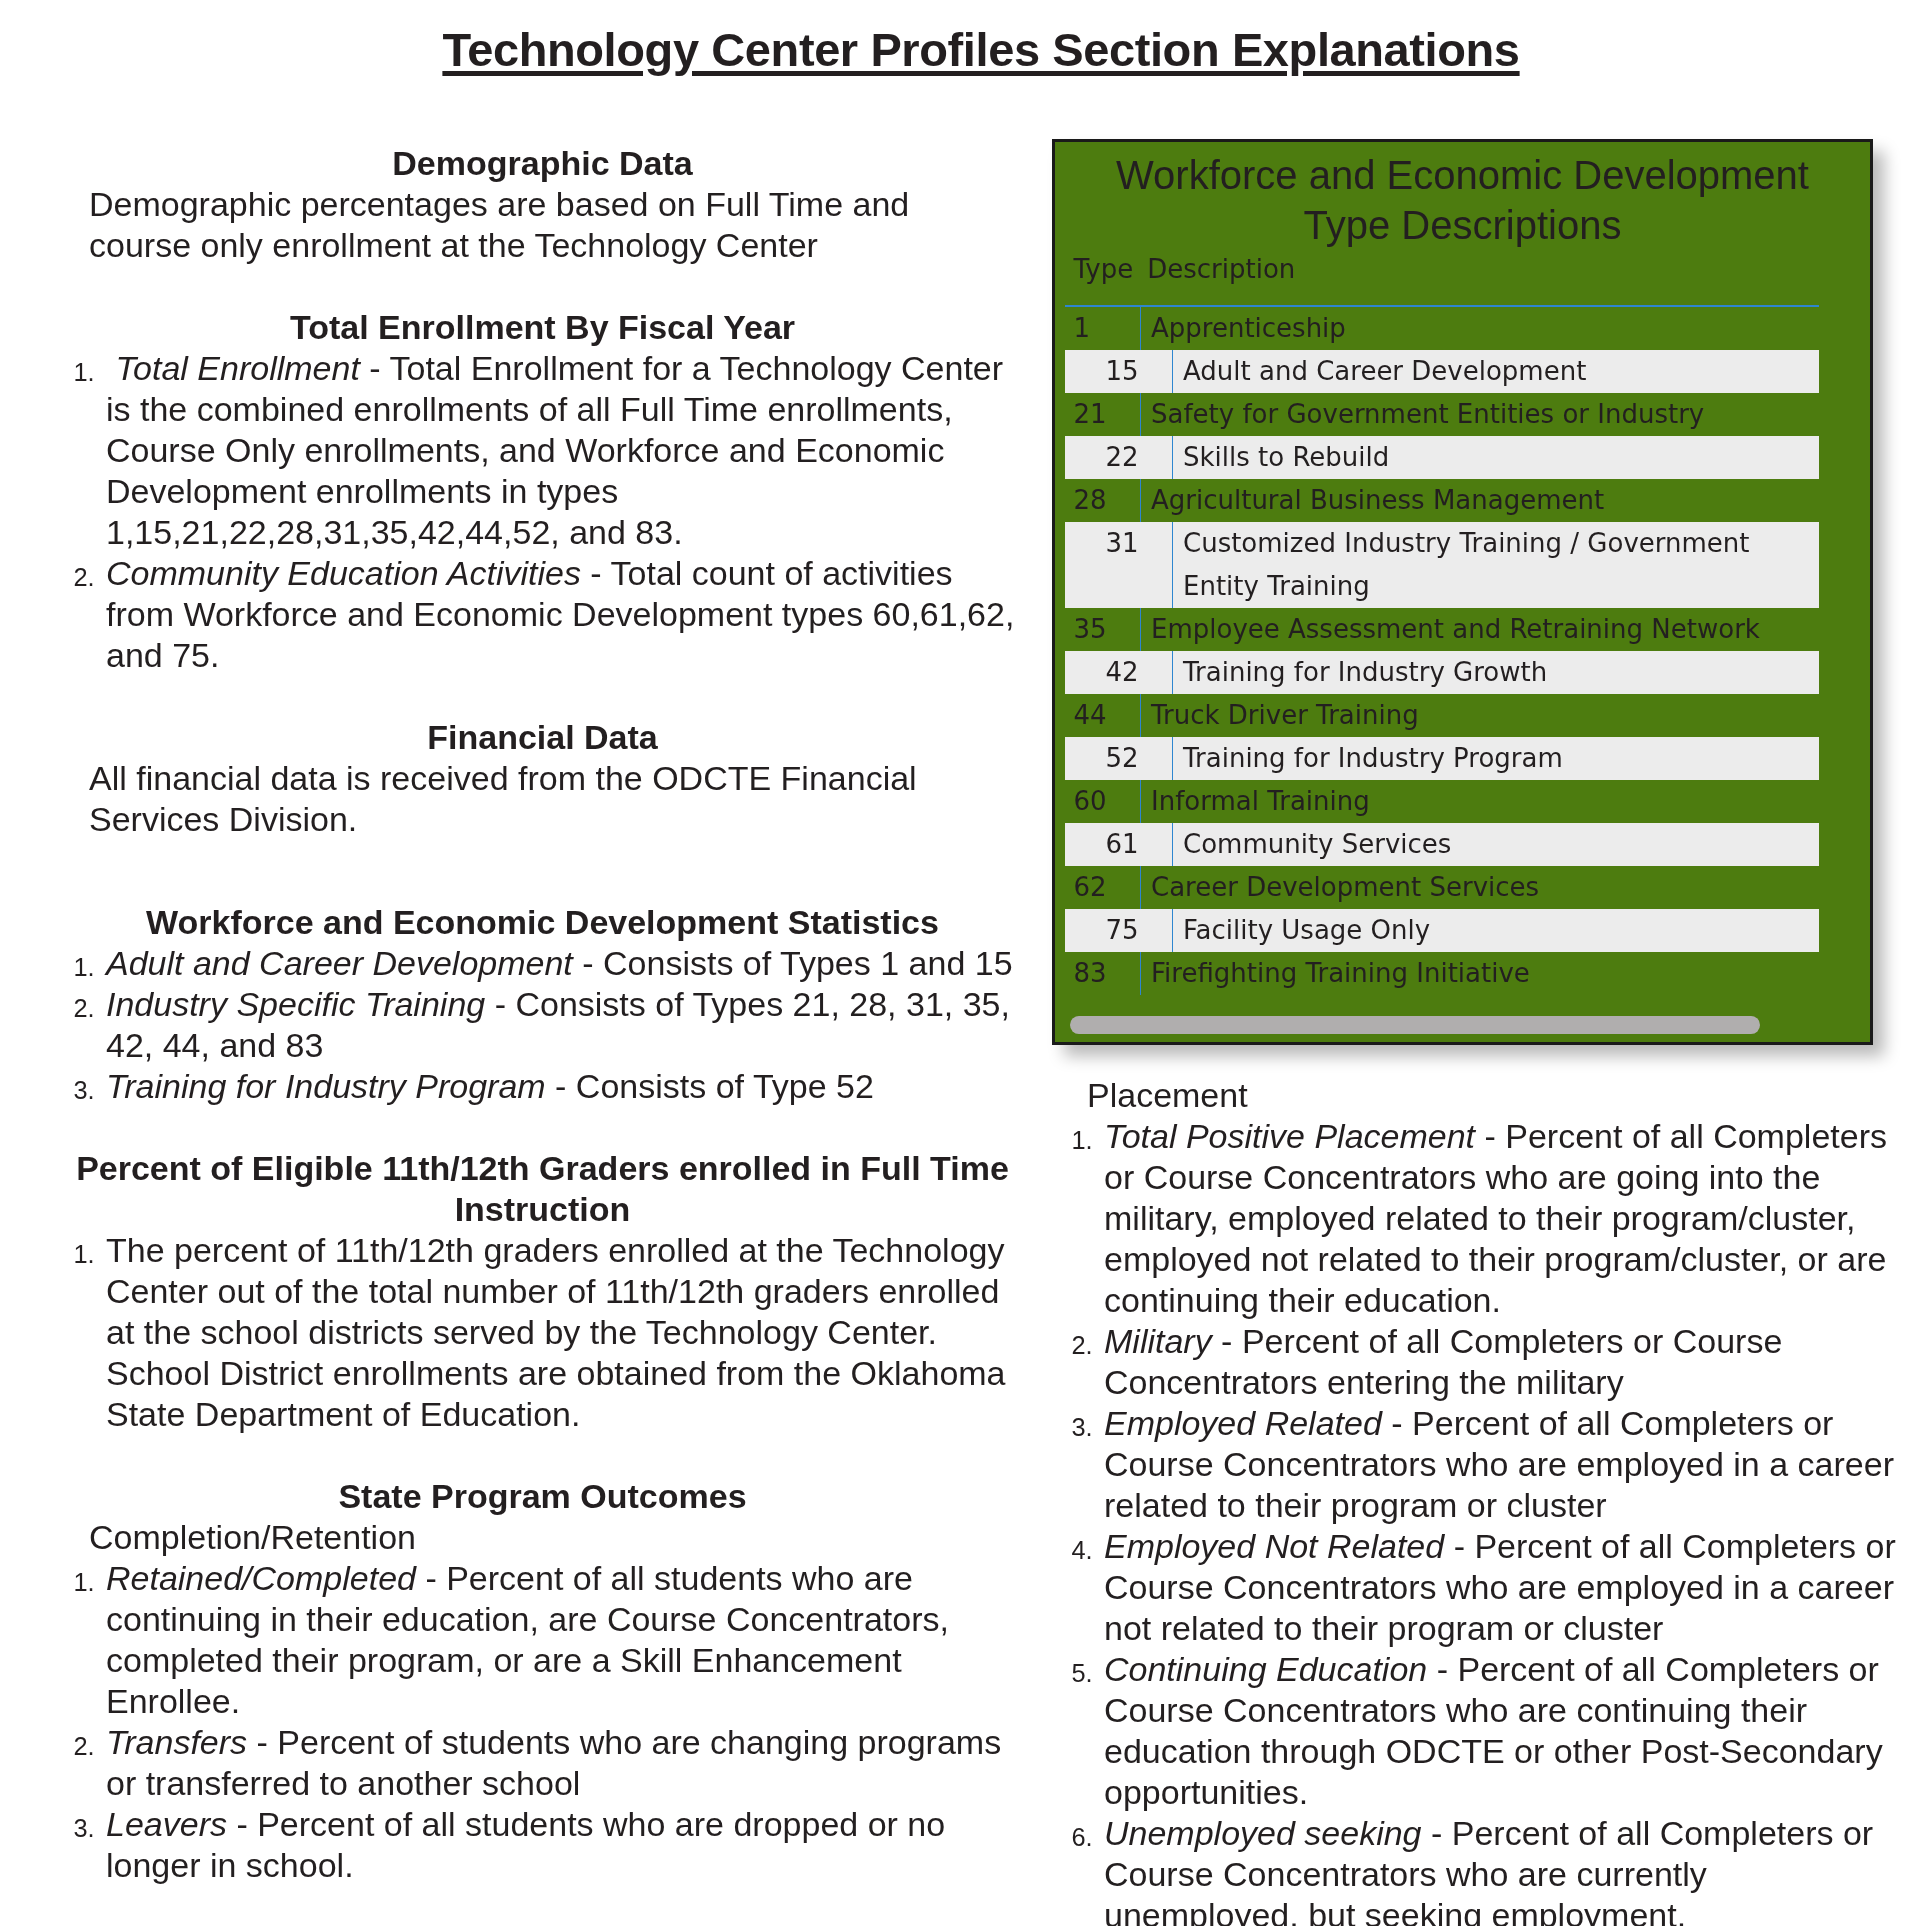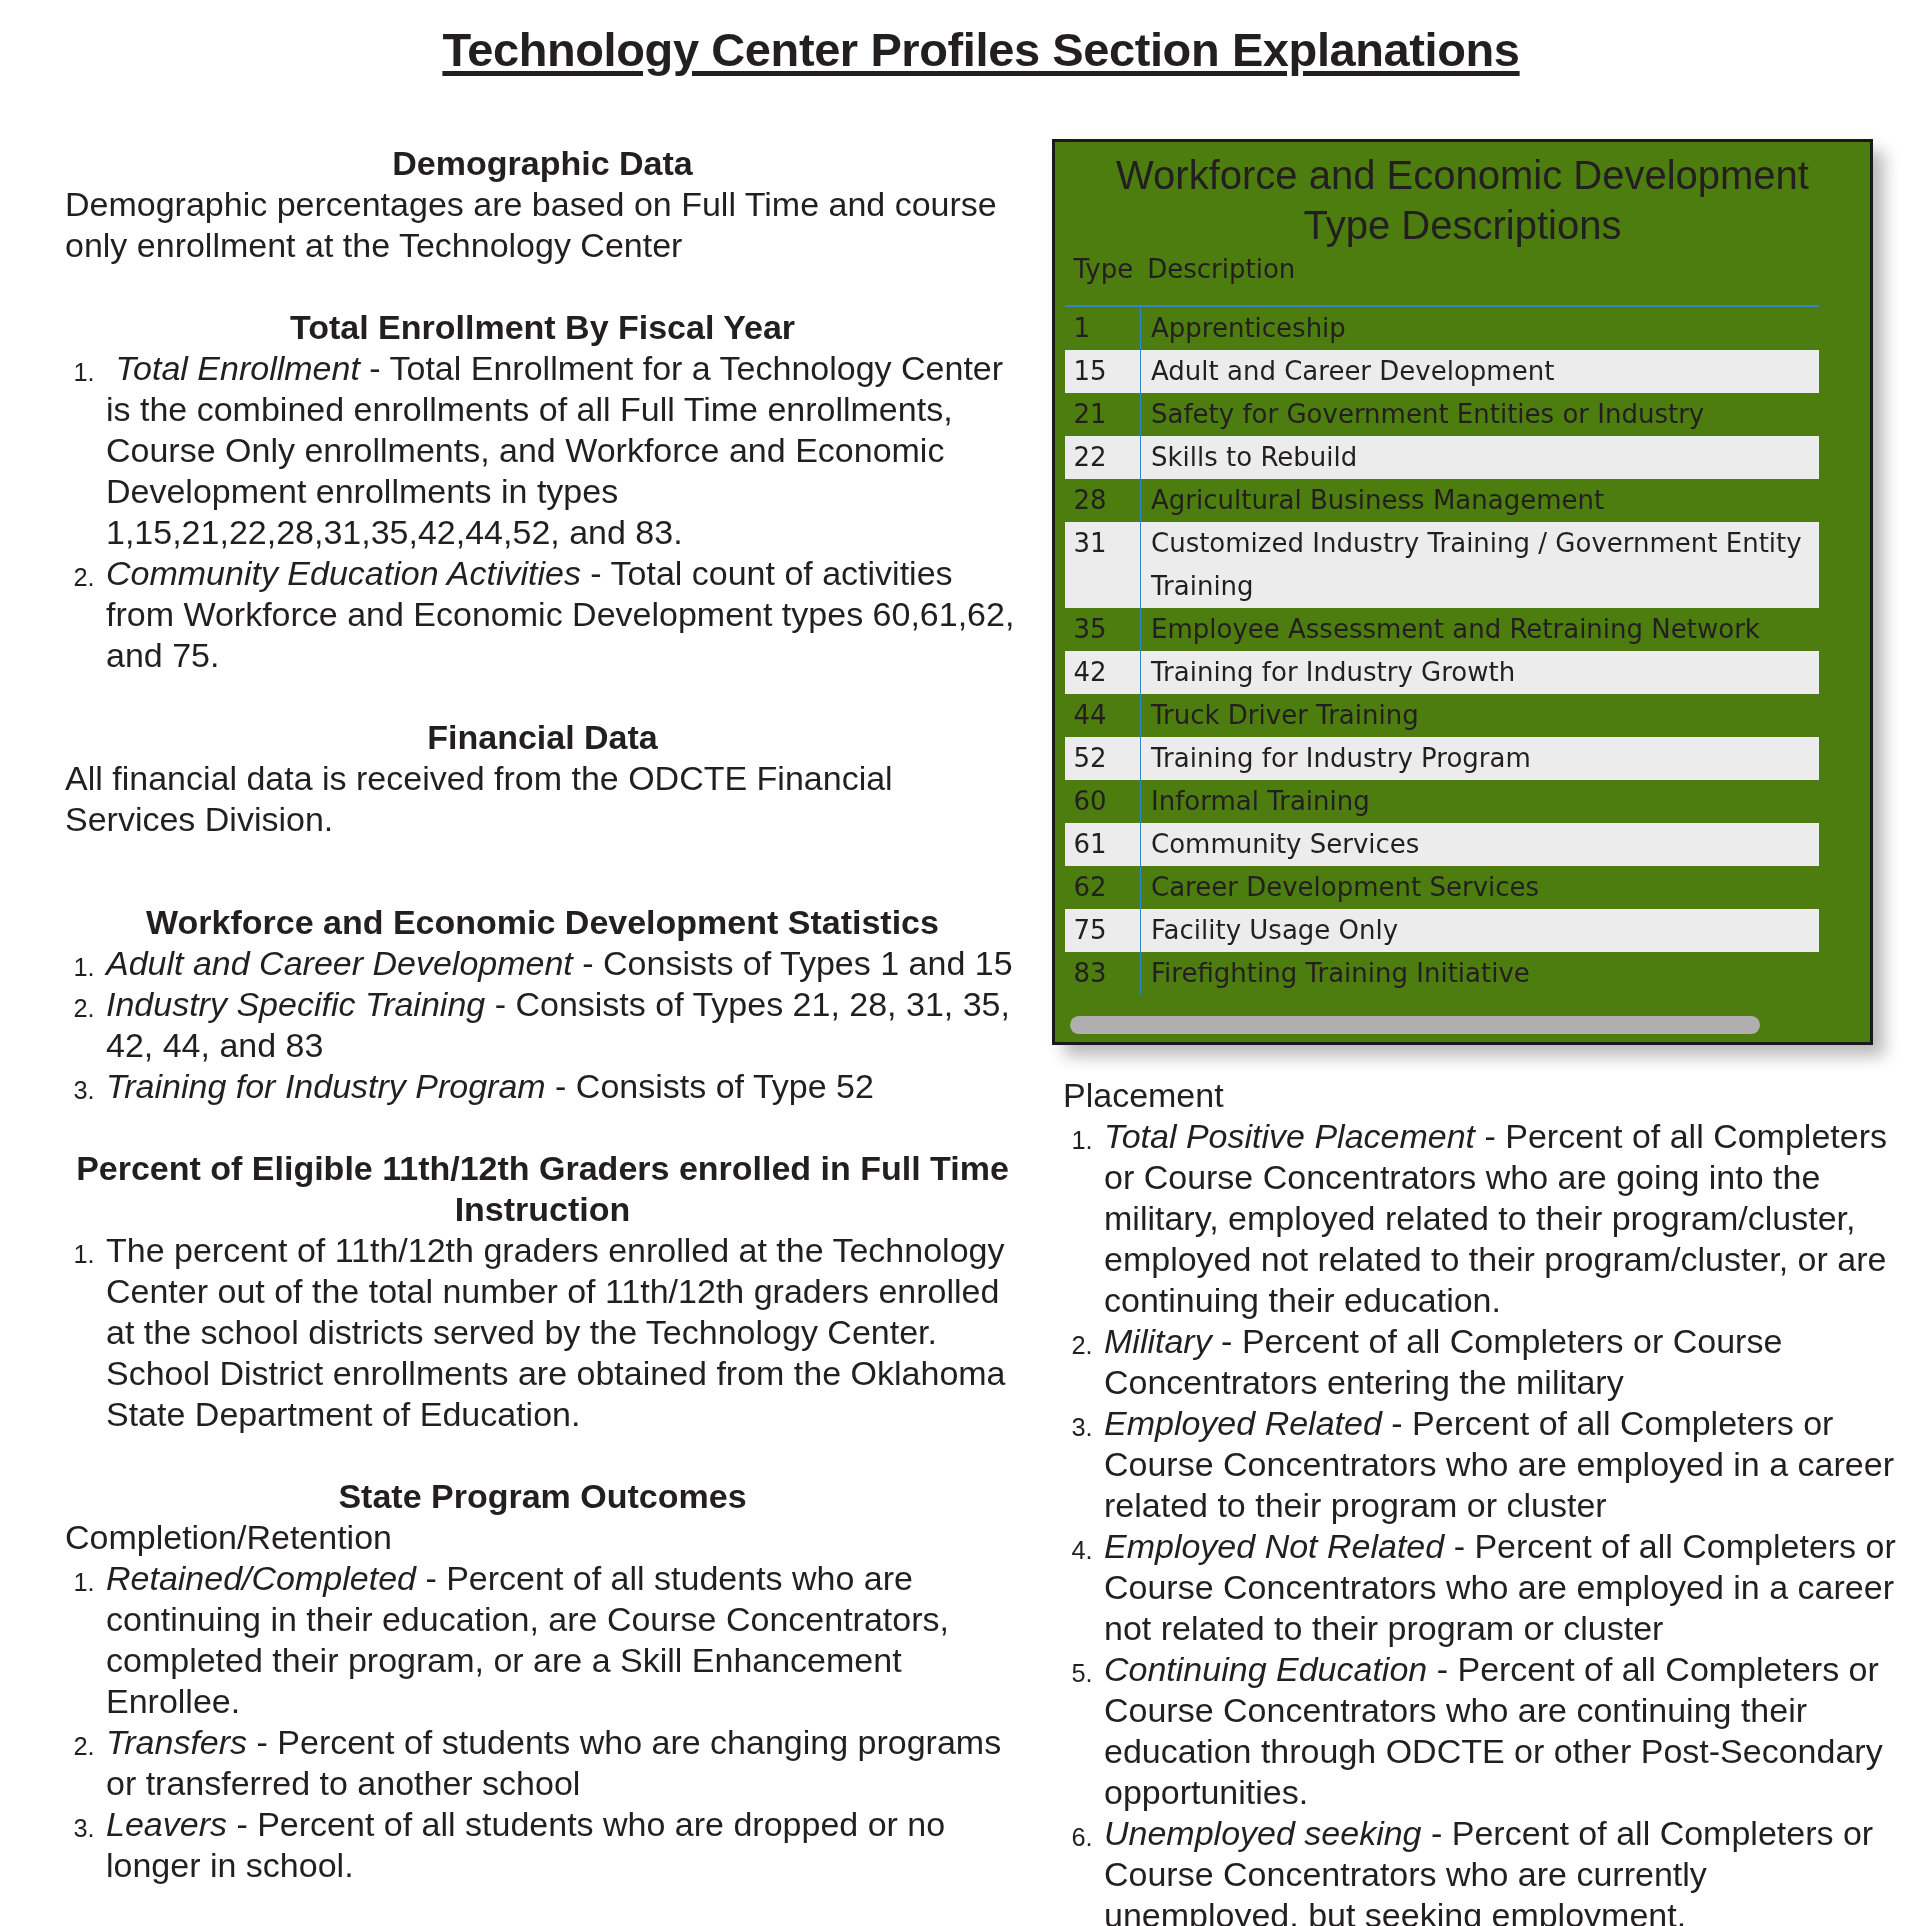--- a/index.html
+++ b/index.html
@@ -32,21 +32,21 @@
     left: 1063px; top: 1075px; width: 840px;
     font-size: 34px;
     line-height: 41px;
   }
   .sec-heading {
     text-align: center;
     font-weight: bold;
     font-size: 34px;
     line-height: 41px;
   }
-  .para { font-size: 34px; line-height: 41px; }
+  .para { font-size: 34px; line-height: 41px; margin-left: 24px; }
   .gap-s { height: 41px; }
   .gap-m { height: 62px; }
   ol.num { list-style: none; }
   ol.num li { position: relative; padding-left: 41px; }
   ol.num li .n {
     position: absolute; left: 8.5px; top: 3.9px;
     font-size: 25.4px;
   }
   ol.num li em { font-style: italic; }
 
@@ -72,21 +72,21 @@
     color: #231f20;
   }
   .thead {
     display: flex; height: 61px; align-items: flex-start;
     padding-top: 7.7px;
     border-bottom: 2.7px solid #2e86d0;
   }
   .thead .c1 { width: 76px; padding-left: 8.5px; }
   .thead .c2 { padding-left: 6.2px; }
   .trow { display: flex; }
-  .trow.alt { background: #ececec; }
+  .trow.alt { background: #ececec; padding-left: 32px; }
   .trow .c1 {
     width: 76px; padding-left: 8.5px;
     border-right: 1.9px solid #2e86d0;
     line-height: 43px;
   }
   .trow .c2 { flex: 1; padding-left: 10px; line-height: 43px; padding-right: 7.7px; }
   .trow .c2.wrap { line-height: 43px; }
   .scrollbar {
     position: absolute; left: 15.4px; top: 874px;
     width: 690px; height: 17.7px;

